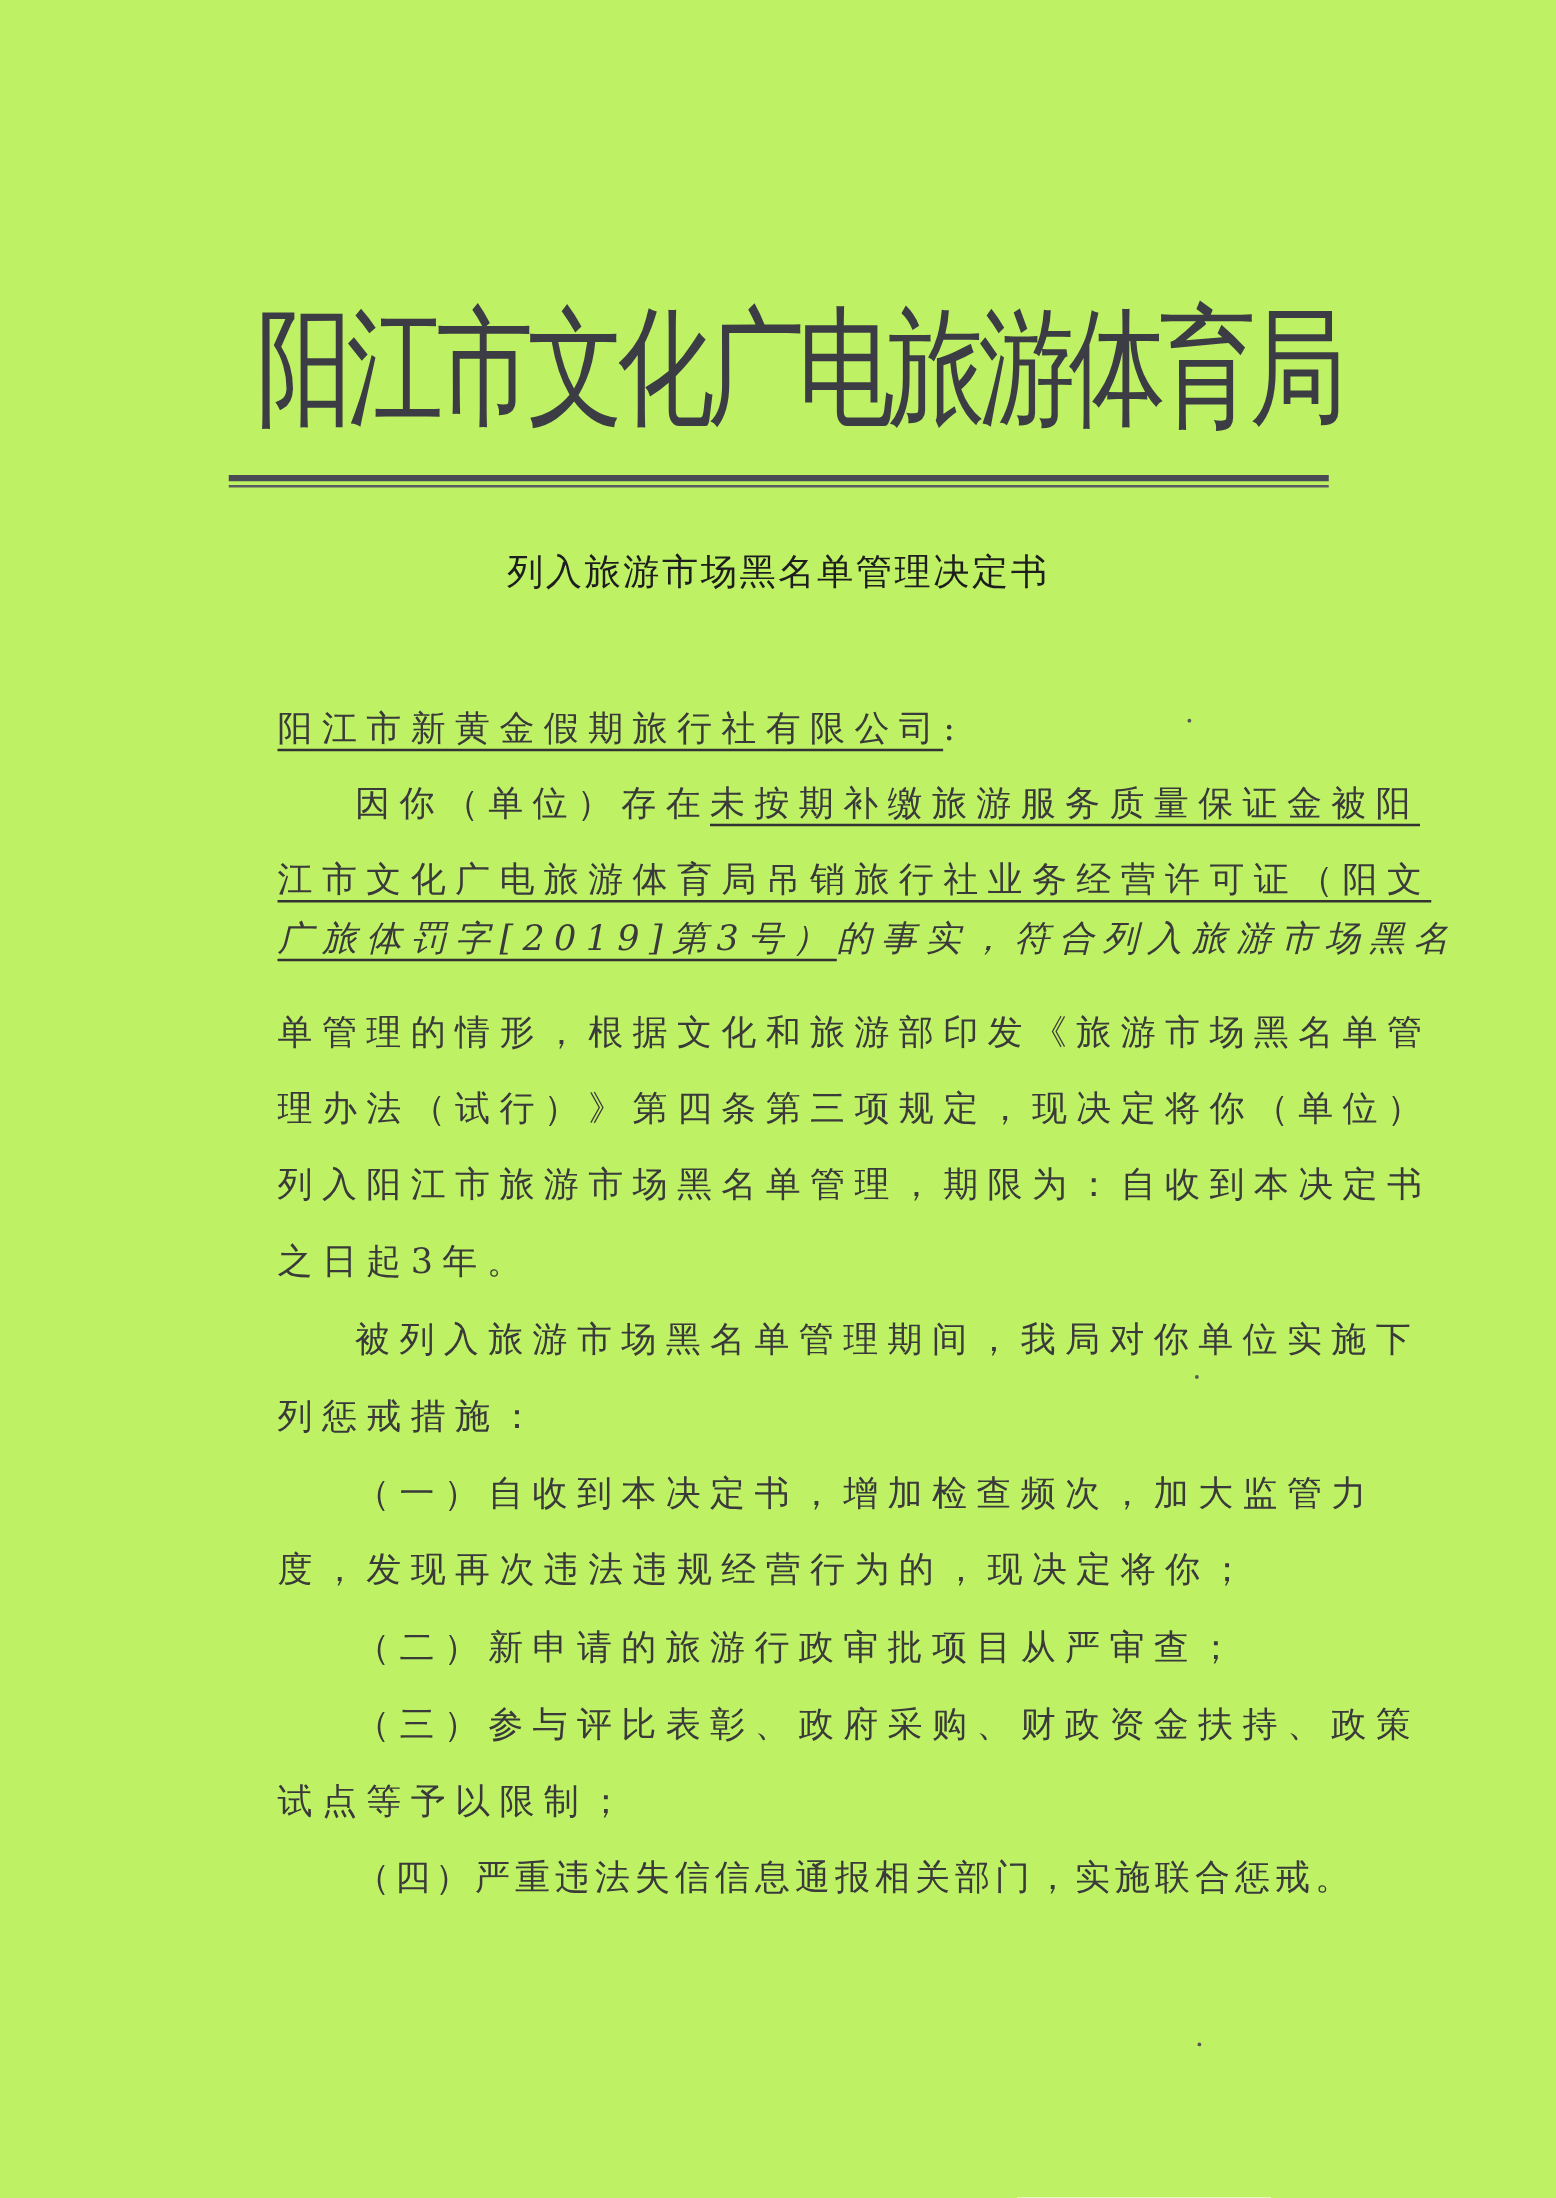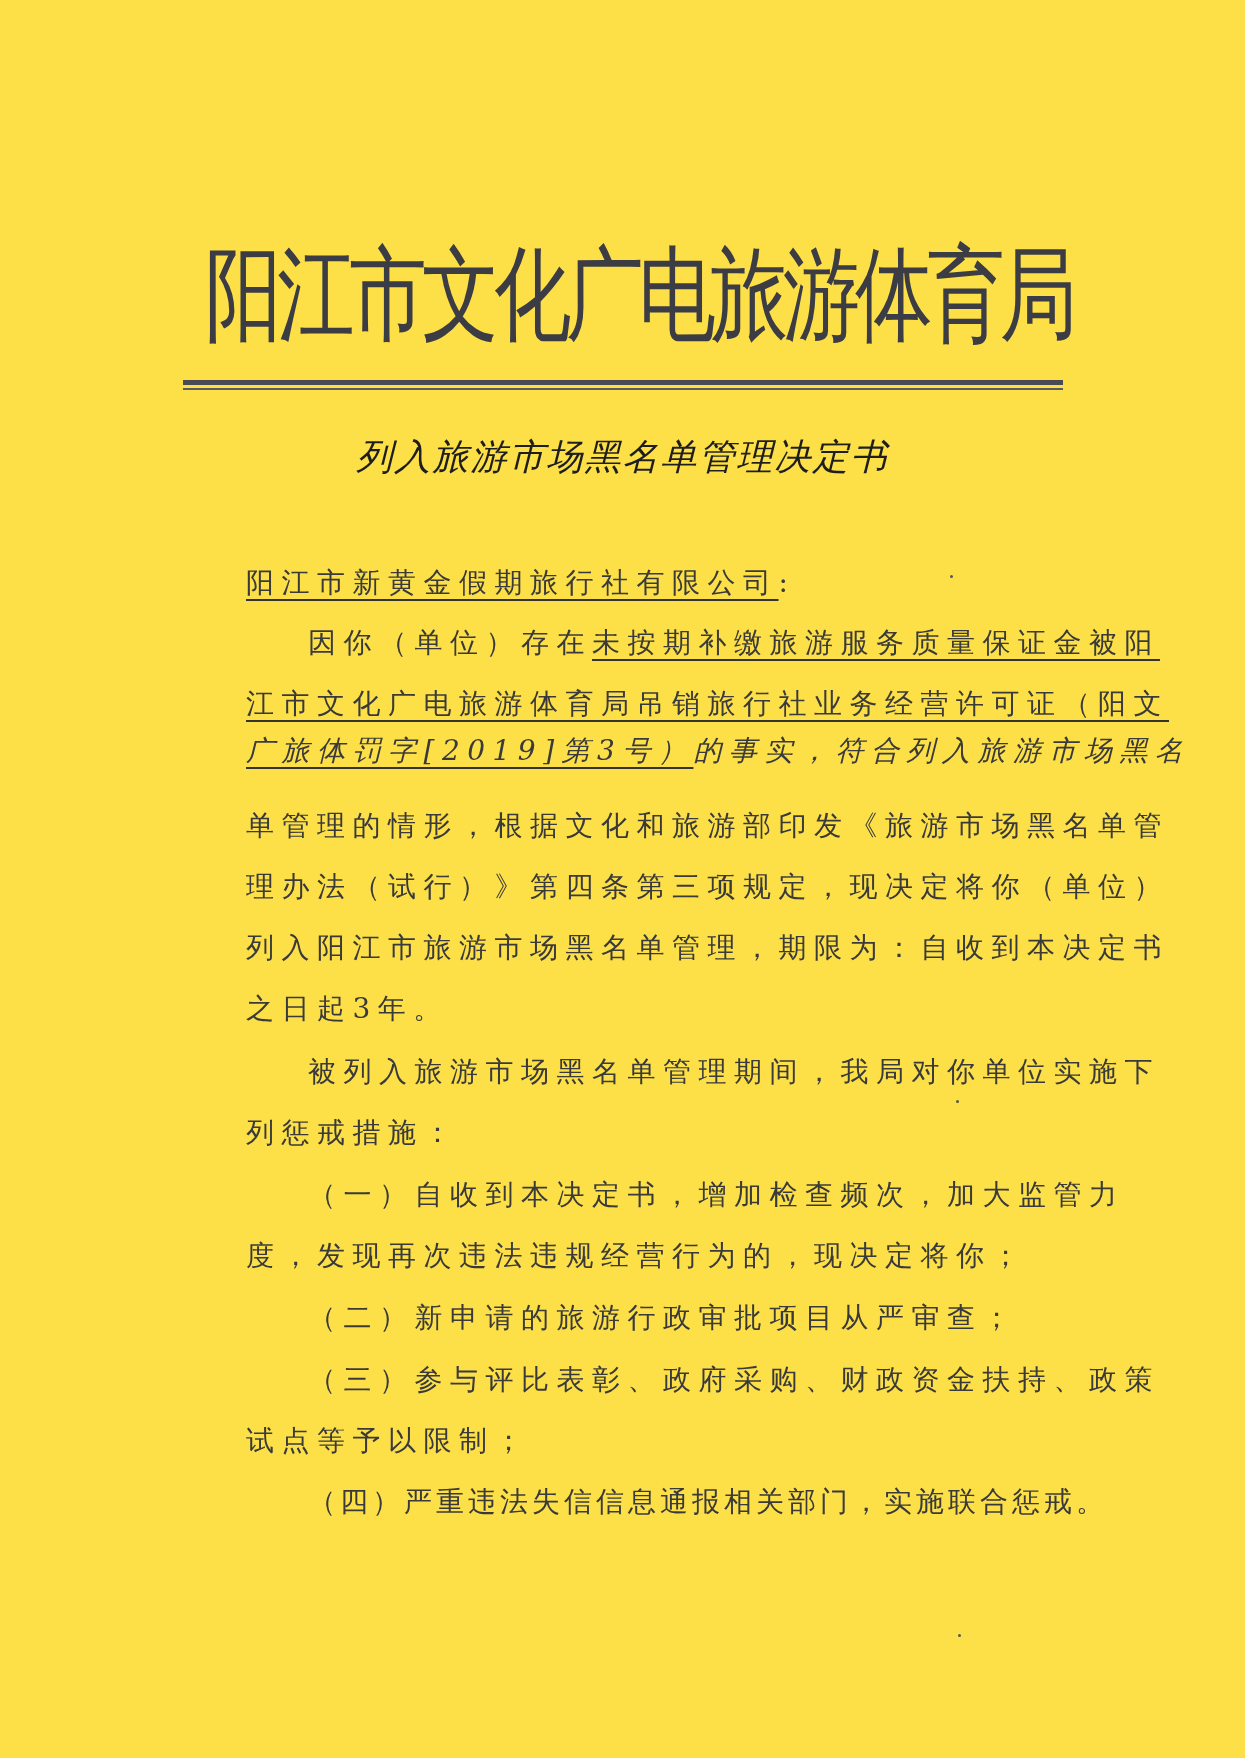--- a/index.html
+++ b/index.html
@@ -12,21 +12,21 @@
       height: 1758px;
       position: relative;
       overflow: hidden;
       font-family: "DejaVu Sans", "Liberation Sans", sans-serif;
       color: #2a2a2a;
     }
     .page {
       position: absolute;
       left: 0; top: 0;
       width: 1245px; height: 1758px;
-      background: #fde047;
+      background: #bef264;
     }
     .letterhead {
       position: absolute;
       left: 205px;
       top: 228px;
       width: 820px;
       height: 120px;
       font-family: "DejaVu Serif", "Liberation Serif", serif;
       font-size: 92px;
       line-height: 120px;
@@ -52,43 +52,41 @@
       height: 2px;
       background: #5a5a62;
     }
     .doc-title {
       position: absolute;
       left: 0;
       width: 1245px;
       top: 432px;
       text-align: center;
       font-family: "DejaVu Sans", sans-serif;
-      font-size: 36px;
+      font-size: 29px;
       line-height: 50px;
       color: #1e1e1e;
       letter-spacing: 2px;
-      font-style: italic;
     }
     .body-text {
       position: absolute;
       left: 222px;
       width: 828px;
       font-family: "DejaVu Serif", "Liberation Serif", serif;
       font-size: 28px;
       color: #3a3a3a;
       letter-spacing: 7.5px;
       white-space: nowrap;
       line-height: 60px;
     }
     .line {
       position: absolute;
       left: 0;
       height: 60px;
       white-space: nowrap;
-      margin-left: 24px;
     }
     .indent { padding-left: 62px; }
     .ul {
       text-decoration: underline;
       text-decoration-color: #333;
       text-underline-offset: 7px;
       text-decoration-thickness: 2px;
     }
     .speck {
       position: absolute;

